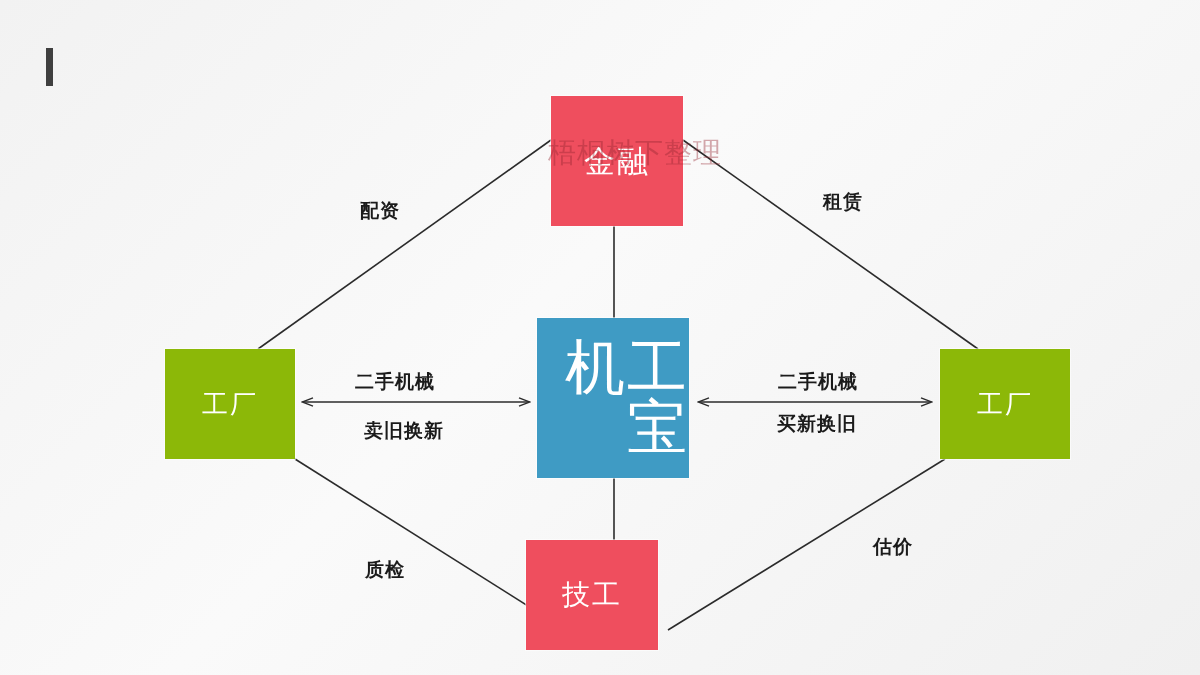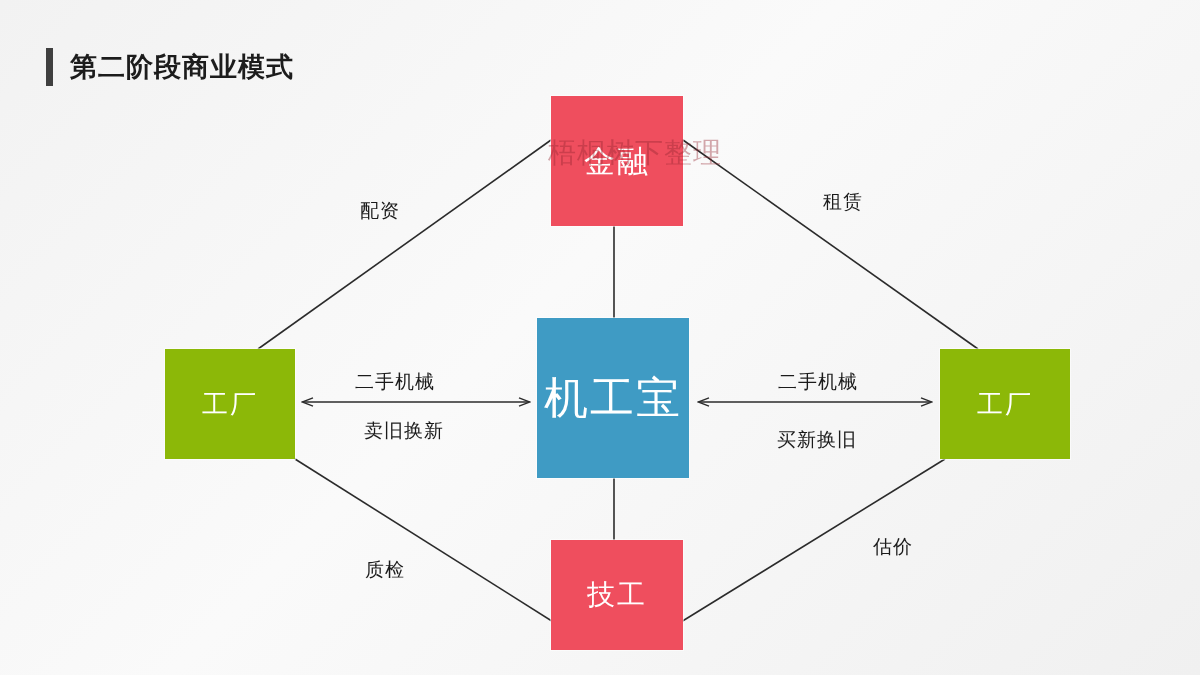--- a/index.html
+++ b/index.html
@@ -70,38 +70,38 @@
     width: 132px; height: 130px;
     background: #ef4e5e;
   }
   #node-finance .node-label { font-size: 31px; }
 
   #node-core {
     left: 537px;  top: 318px;
     width: 152px; height: 160px;
     background: #3f9bc4;
   }
-  #node-core .node-label { font-size: 44px; letter-spacing: 2px; }
+  #node-core .node-label { font-size: 60px; letter-spacing: 2px; }
 
   #node-factory-left {
     left: 165px;  top: 349px;
     width: 130px; height: 110px;
     background: #8cb808;
   }
   #node-factory-left .node-label { font-size: 26px; }
 
   #node-factory-right {
     left: 940px;  top: 349px;
     width: 130px; height: 110px;
     background: #8cb808;
   }
   #node-factory-right .node-label { font-size: 26px; }
 
   #node-technician {
-    left: 551px;  top: 540px;
+    left: 526px;  top: 540px;
     width: 132px; height: 110px;
     background: #ef4e5e;
   }
   #node-technician .node-label { font-size: 28px; }
 
   
   #watermark {
     position: absolute;
     left: 548px;
     top: 134px;
@@ -110,42 +110,41 @@
     white-space: nowrap;
     letter-spacing: 1px;
     pointer-events: none;
     font-family: Liberation Serif, serif;
   }
 
   
   .edge-label {
     position: absolute;
     font-size: 19px;
-    font-weight: normal;
+    font-weight: bold;
     color: #1b1b1b;
     white-space: nowrap;
     letter-spacing: 1px;
     line-height: 1;
   }
   #label-peizi      { left: 360px; top: 201px; }
   #label-zulin      { left: 823px; top: 192px; }
   #label-zhijian    { left: 365px; top: 560px; }
   #label-guija      { left: 873px; top: 537px; }
 
   #label-left-top    { left: 355px; top: 372px; }
   #label-left-bottom { left: 352px; top: 421px; margin-left: 12px; }
   #label-right-top   { left: 778px; top: 372px; }
-  #label-right-bottom{ left: 777px; top: 430px; }
+  #label-right-bottom{ left: 777px; top: 414px; }
 </style>
 </head>
 <body>
 
 <div id="title-area">
   <div id="title-bar"></div>
-  <div id="page-title">第二阶段商业模式</div>
 </div>
 
 <svg id="connector-layer" viewBox="0 0 1200 675" xmlns="http://www.w3.org/2000/svg">
   <defs>
     <marker id="arrow-end" markerWidth="13" markerHeight="13" refX="11" refY="5.2" orient="auto" markerUnits="userSpaceOnUse">
       <path d="M1,1 L12,5.2 L1,9.4" fill="none" stroke="#2b2b2b" stroke-width="1.4"></path>
     </marker>
     <marker id="arrow-start" markerWidth="13" markerHeight="13" refX="2" refY="5.2" orient="auto" markerUnits="userSpaceOnUse">
       <path d="M12,1 L1,5.2 L12,9.4" fill="none" stroke="#2b2b2b" stroke-width="1.4"></path>
     </marker>

